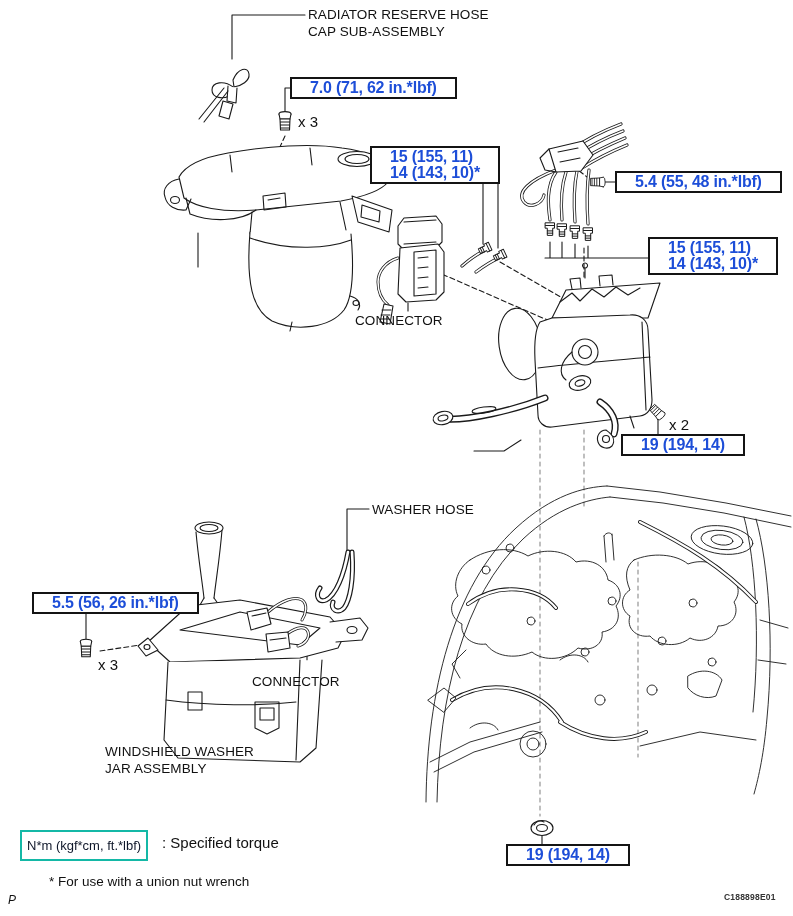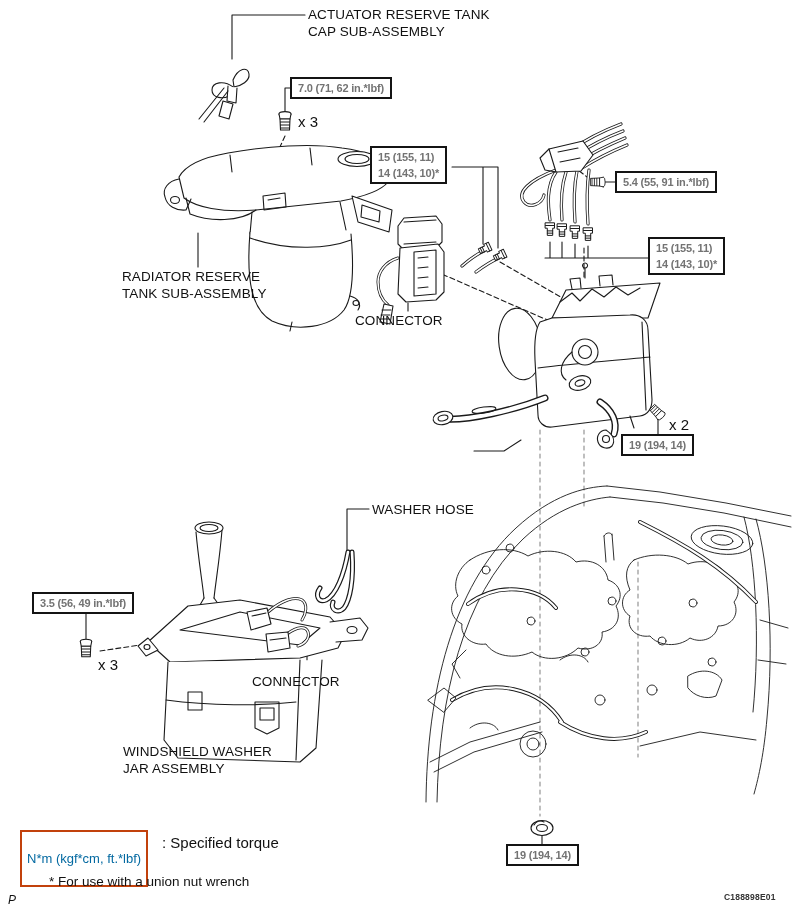--- a/index.html
+++ b/index.html
@@ -1,26 +1,26 @@
 <!DOCTYPE html>
 <html><head>
 <meta charset="utf-8">
 <style>
   html,body{margin:0;padding:0;background:#fff;}
   #page{position:relative;width:793px;height:916px;background:#fff;overflow:hidden;
         font-family:"Liberation Sans","DejaVu Sans",sans-serif;color:#111;}
   #art{position:absolute;left:0;top:0;width:793px;height:916px;}
   .lbl{position:absolute;font-size:13.5px;line-height:16.5px;white-space:pre-line;
        letter-spacing:.1px;color:#111;}
-  .tq{position:absolute;border:2px solid #141414;background:#fff;padding:1px 6px;
-      font-size:11px;line-height:16px;font-weight:bold;white-space:pre-line;
-      letter-spacing:-.2px;color:#737373;}
+  .tq{position:absolute;border:2px solid #141414;background:#fff;padding:1px 18px;
+      font-size:16px;line-height:16px;font-weight:bold;white-space:pre-line;
+      letter-spacing:-.2px;color:#1d4ed8;}
   .qty{position:absolute;font-size:15px;color:#111;text-align:right;}
-  .legend-box{position:absolute;border:2px solid #c2410c;background:#fff;padding:18px 5px;
-      font-size:13px;line-height:17px;color:#0369a1;}
+  .legend-box{position:absolute;border:2px solid #14b8a6;background:#fff;padding:5px 5px;
+      font-size:13px;line-height:17px;color:#0f172a;}
   .legend-desc{position:absolute;font-size:15px;color:#111;}
   .footnote{position:absolute;font-size:13.5px;color:#111;margin-left:31px;}
   .pmark{position:absolute;font-size:12px;font-style:italic;color:#111;}
   .figcode{position:absolute;font-size:8.5px;color:#333;letter-spacing:.2px;font-weight:bold;}
 </style>
 </head>
 <body>
 
 <div id="page">
 
@@ -284,38 +284,36 @@
       </g>
 
       <g>
         <ellipse cx="542" cy="828" rx="11" ry="7.5" fill="#fff"></ellipse>
         <ellipse cx="542" cy="828" rx="5.5" ry="3.5"></ellipse>
         <path d="M534,825 C536,821 540,820 544,822"></path>
       </g>
     </g>
   </svg>
 
-  <div class="lbl" style="left:308px;top:7px">ACTUATOR RESERVE TANK
+  <div class="lbl" style="left:308px;top:7px">RADIATOR RESERVE HOSE
 CAP SUB-ASSEMBLY</div>
-  <div class="lbl" style="left:122px;top:269px">RADIATOR RESERVE
-TANK SUB-ASSEMBLY</div>
   <div class="lbl" style="left:355px;top:313px">CONNECTOR</div>
   <div class="lbl" style="left:372px;top:502px">WASHER HOSE</div>
   <div class="lbl" style="left:252px;top:674px">CONNECTOR</div>
-  <div class="lbl" style="left:123px;top:744px">WINDSHIELD WASHER
+  <div class="lbl" style="left:105px;top:744px">WINDSHIELD WASHER
 JAR ASSEMBLY</div>
 
   <div class="tq" style="left:290px;top:77px">7.0 (71, 62 in.*lbf)</div>
   <div class="tq" style="left:370px;top:146px">15 (155, 11)
 14 (143, 10)*</div>
-  <div class="tq" style="left:615px;top:171px">5.4 (55, 91 in.*lbf)</div>
+  <div class="tq" style="left:615px;top:171px">5.4 (55, 48 in.*lbf)</div>
   <div class="tq" style="left:648px;top:237px">15 (155, 11)
 14 (143, 10)*</div>
   <div class="tq" style="left:621px;top:434px">19 (194, 14)</div>
-  <div class="tq" style="left:32px;top:592px">3.5 (56, 49 in.*lbf)</div>
+  <div class="tq" style="left:32px;top:592px">5.5 (56, 26 in.*lbf)</div>
   <div class="tq" style="left:506px;top:844px">19 (194, 14)</div>
 
   <div class="qty" style="left:298px;top:113px">x 3</div>
   <div class="qty" style="left:669px;top:416px">x 2</div>
   <div class="qty" style="left:98px;top:656px">x 3</div>
 
   <div class="legend-box" style="left:20px;top:830px">N*m (kgf*cm, ft.*lbf)</div>
   <div class="legend-desc" style="left:162px;top:834px">: Specified torque</div>
   <div class="footnote" style="left:18px;top:874px">* For use with a union nut wrench</div>
   <div class="pmark" style="left:8px;top:893px">P</div>

